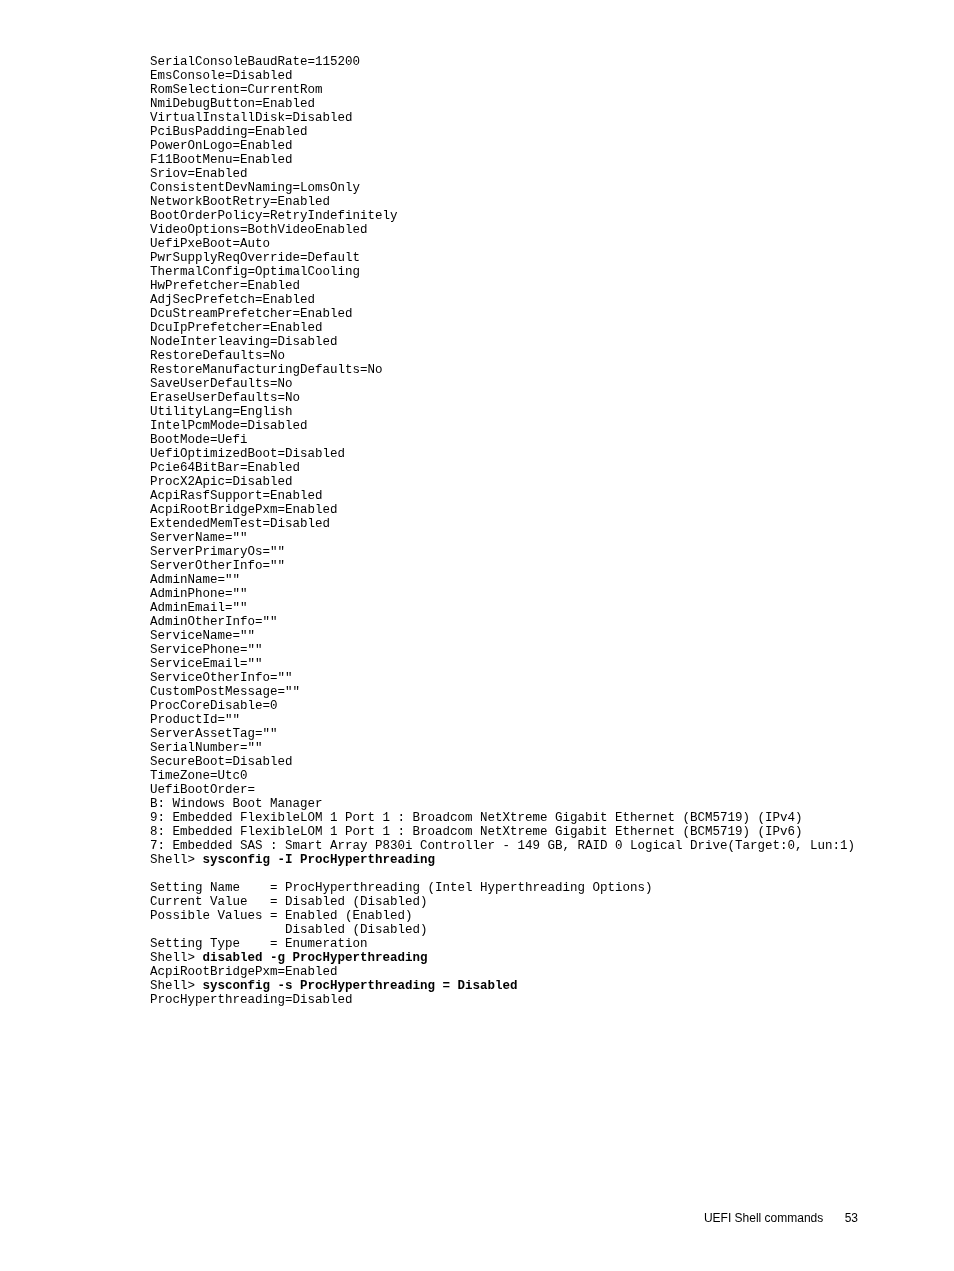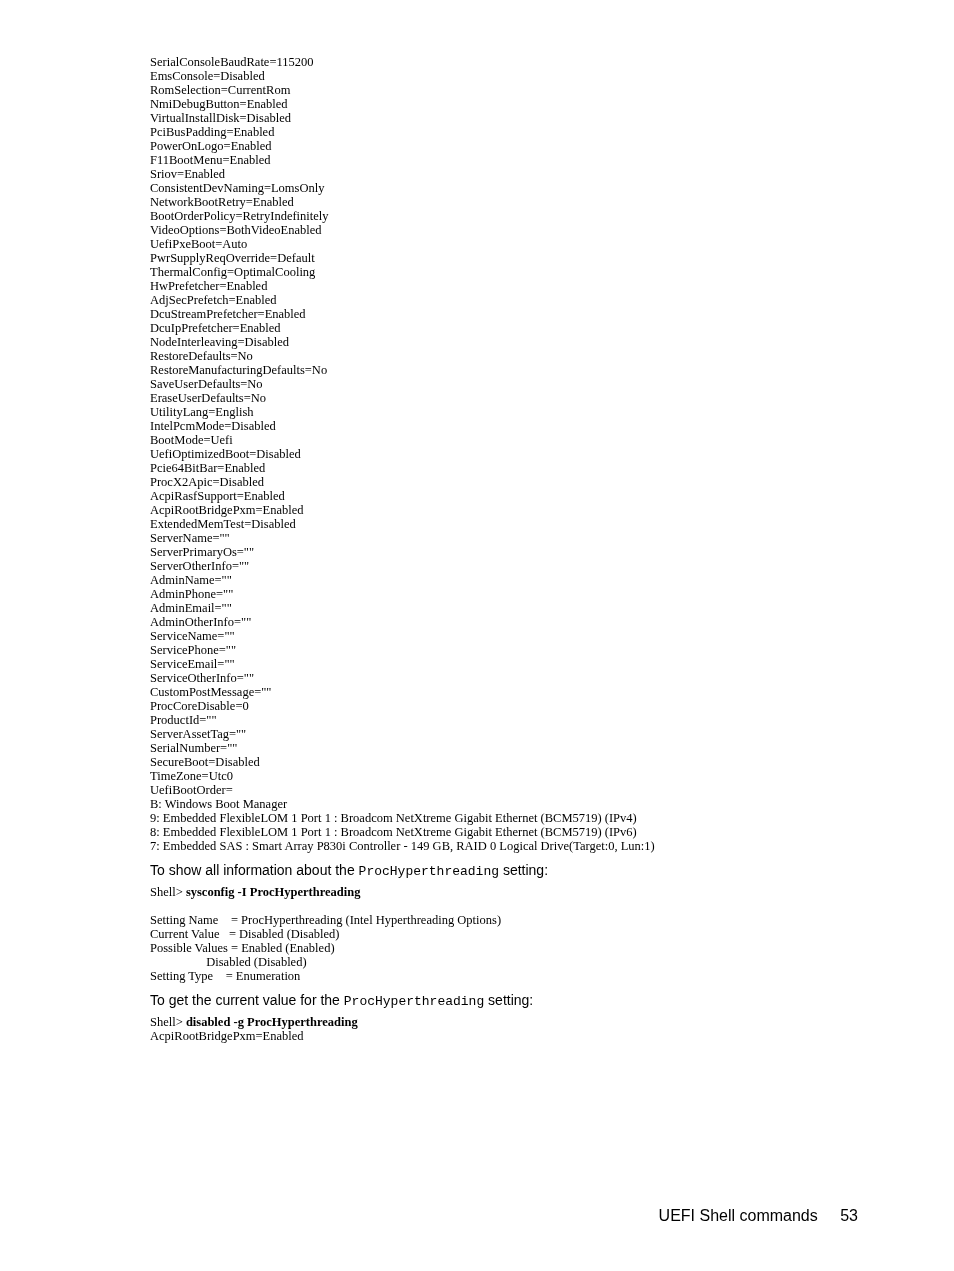--- a/index.html
+++ b/index.html
@@ -12,21 +12,21 @@
     width: 954px;
     height: 1271px;
     position: relative;
     box-sizing: border-box;
   }
   .page {
     padding: 55px 96px 0 150px;
     box-sizing: border-box;
   }
   .mono {
-    font-family: Liberation Serif, serif;
+    font-family: Liberation Mono, monospace;
     font-size: 12.5px;
     line-height: 14px;
     white-space: pre;
     margin: 0;
   }
   .narr {
     font-family: Arial, Helvetica, sans-serif;
     font-size: 14px;
     line-height: 18px;
     margin: 8px 0 4px 0;
@@ -34,21 +34,21 @@
   .inline-mono {
     font-family: "Courier New", Courier, monospace;
     font-size: 13px;
   }
   .bold { font-weight: bold; margin-top: 28px; }
   .footer {
     position: absolute;
     bottom: 46px;
     right: 96px;
     font-family: Arial, Helvetica, sans-serif;
-    font-size: 16px;
+    font-size: 12px;
   }
   .footer .pagenum {
     display: inline-block;
     margin-left: 18px;
   }
 </style>
 </head>
 <body>
 
 <div class="page">
@@ -104,40 +104,36 @@
 ServerAssetTag=""
 SerialNumber=""
 SecureBoot=Disabled
 TimeZone=Utc0
 UefiBootOrder=
 B: Windows Boot Manager
 9: Embedded FlexibleLOM 1 Port 1 : Broadcom NetXtreme Gigabit Ethernet (BCM5719) (IPv4)
 8: Embedded FlexibleLOM 1 Port 1 : Broadcom NetXtreme Gigabit Ethernet (BCM5719) (IPv6)
 7: Embedded SAS : Smart Array P830i Controller - 149 GB, RAID 0 Logical Drive(Target:0, Lun:1)</pre>
 
-  <p class="narr">
-    <span>To show all information about the </span><span class="inline-mono">ProcHyperthreading</span><span> setting:</span>
-  </p>
 
   <pre class="mono"><span>Shell&gt; </span><span class="bold">sysconfig -I ProcHyperthreading</span>
 
 <span>Setting Name    = ProcHyperthreading (Intel Hyperthreading Options)
 Current Value   = Disabled (Disabled)
 Possible Values = Enabled (Enabled)
                   Disabled (Disabled)
 Setting Type    = Enumeration</span></pre>
 
-  <p class="narr">
-    <span>To get the current value for the </span><span class="inline-mono">ProcHyperthreading</span><span> setting:</span>
-  </p>
 
   <pre class="mono"><span>Shell&gt; </span><span class="bold">disabled -g ProcHyperthreading</span>
 <span>AcpiRootBridgePxm=Enabled</span></pre>
 
 
+  <pre class="mono"><span>Shell&gt; </span><span class="bold">sysconfig -s ProcHyperthreading = Disabled</span>
+<span>ProcHyperthreading=Disabled</span></pre>
 
 
 </div>
 
 <div class="footer">
   <span>UEFI Shell commands</span>
   <span class="pagenum">53</span>
 </div>
 
 </body></html>

